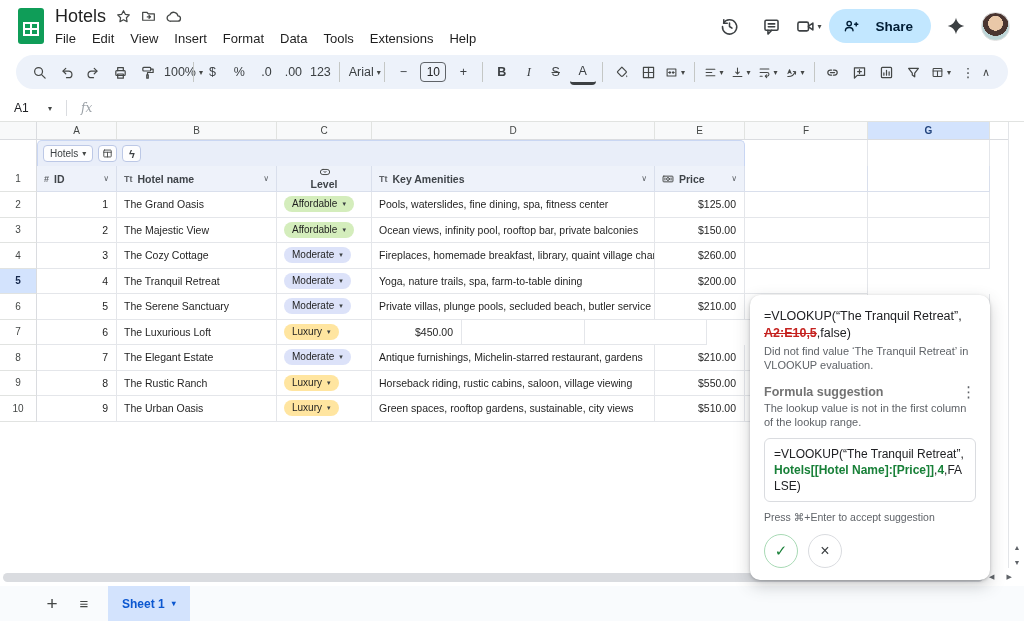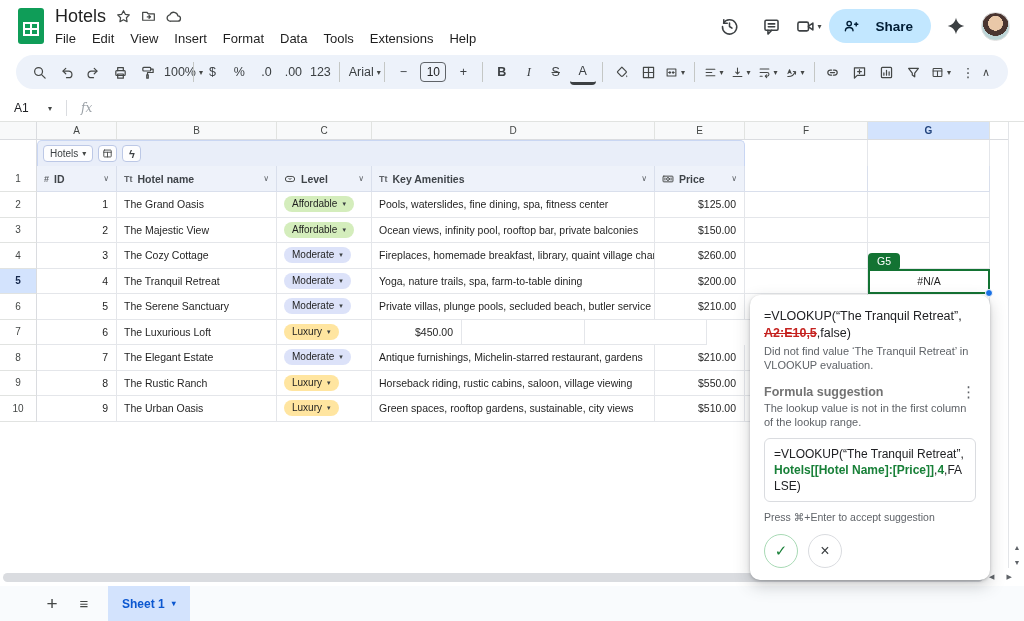--- a/index.html
+++ b/index.html
@@ -419,21 +419,21 @@
           <div class="c" style="width: 80px;">
             <span class="hicon">#</span>
             <span class="hlabel">ID</span>
             <span class="hdd">∨</span>
           </div>
           <div class="c" style="width: 160px;">
             <span class="hicon">Tt</span>
             <span class="hlabel">Hotel name</span>
             <span class="hdd">∨</span>
           </div>
-          <div class="c" style="width: 95px;">
+          <div class="c" style="width: 95px; flex-direction: column;">
             <span class="hicon">
               <svg class="ic" viewBox="0 0 16 16" width="12" height="12" fill="none" stroke="#444746" stroke-width="1.3" stroke-linecap="round" stroke-linejoin="round">
                 <rect x="1.8" y="4.6" width="12.4" height="6.8" rx="3.4"></rect>
                 <path d="m6.6 7.2 1.4 1.5 1.4-1.5"></path>
               </svg>
             </span>
             <span class="hlabel">Level</span>
             <span class="hdd">∨</span>
           </div>
           <div class="c" style="width: 283px;">
@@ -506,25 +506,20 @@
           <div class="c lt" style="width: 160px;">The Tranquil Retreat</div>
           <div class="c lt" style="width: 95px;">
             <span class="chip" style="background: rgb(220, 226, 249);">
               <span>Moderate</span>
               <span class="dd">▾</span>
             </span>
           </div>
           <div class="c lt" style="width: 283px;">Yoga, nature trails, spa, farm-to-table dining</div>
           <div class="c rt" style="width: 90px;">$200.00</div>
           <div class="c" style="width: 123px;"></div>
-          <div class="c gsel" style="width: 122px;">
-            <div class="gtag">G5</div>
-            <span>#N/A</span>
-            <div class="handle"></div>
-          </div>
         </div>
         <div class="row" style="height: 25.5px;">
           <div class="gut" style="width: 37px;">6</div>
           <div class="c rt" style="width: 80px;">5</div>
           <div class="c lt" style="width: 160px;">The Serene Sanctuary</div>
           <div class="c lt" style="width: 95px;">
             <span class="chip" style="background: rgb(220, 226, 249);">
               <span>Moderate</span>
               <span class="dd">▾</span>
             </span>

